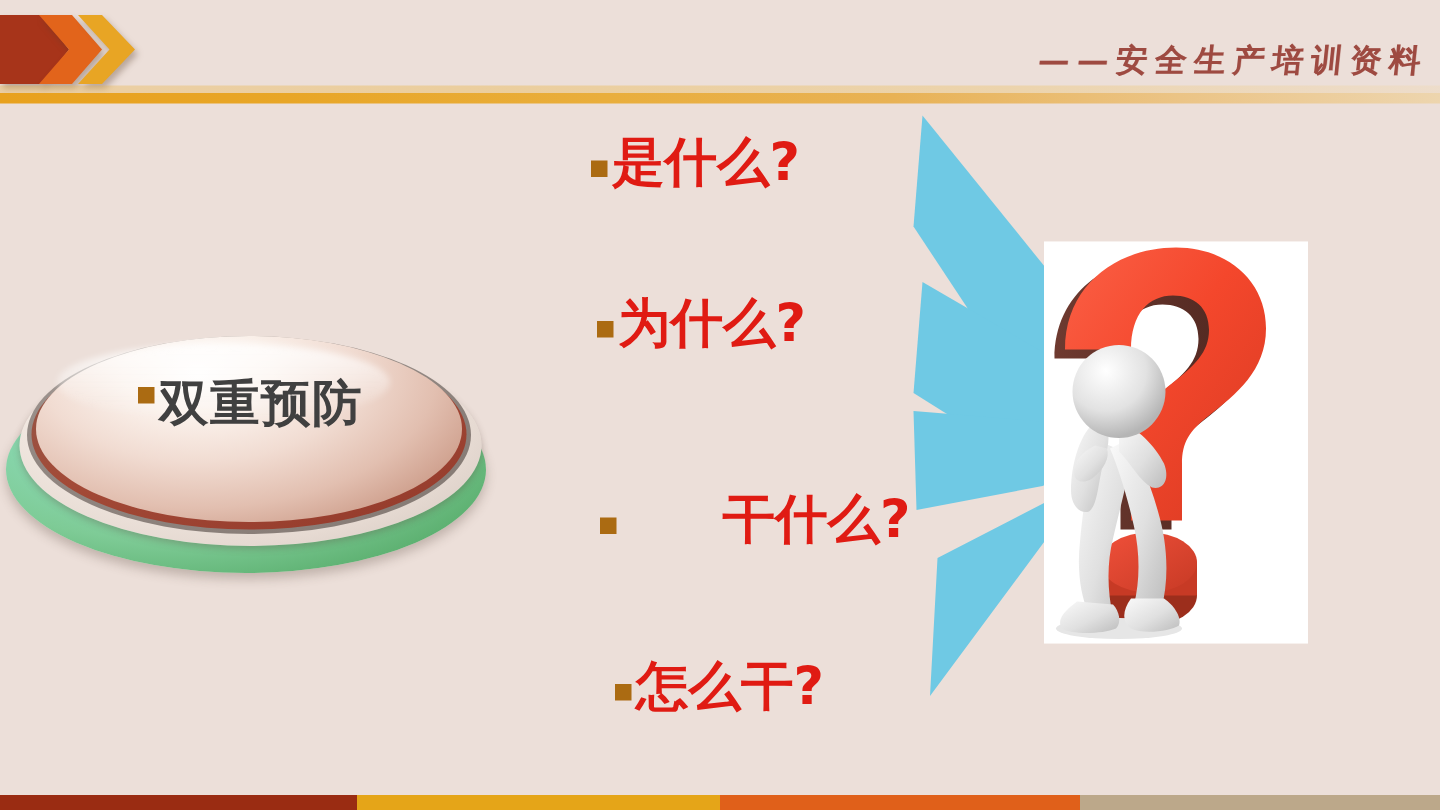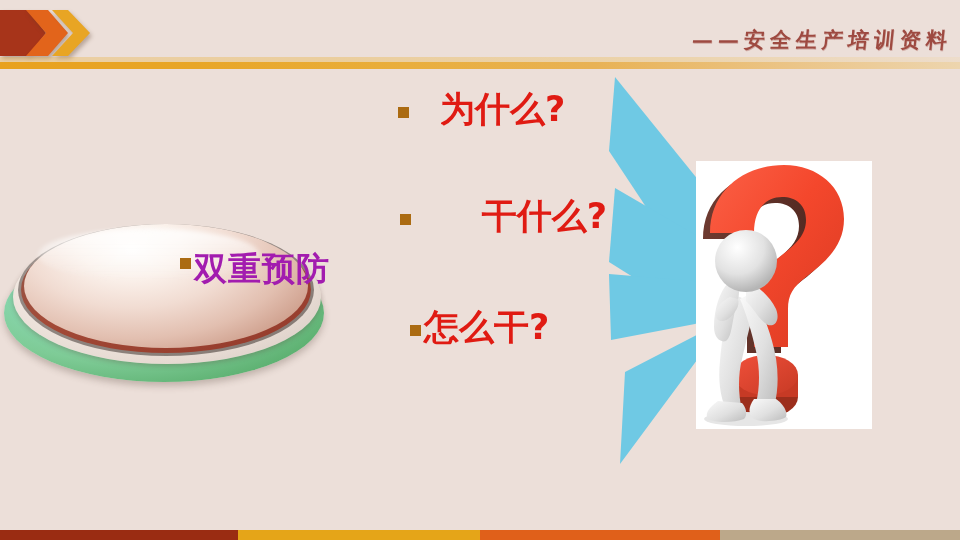--- a/index.html
+++ b/index.html
@@ -127,26 +127,26 @@
     width: 222px; height: 52px;
     border-radius: 50%;
     background: linear-gradient(180deg,
         rgba(255,255,255,.80) 0%, rgba(255,255,255,.26) 62%, rgba(255,255,255,0) 100%);
     filter: blur(2px);
   }
   .badge-label {
     position: absolute;
     left: 0; top: 28px;
     width: 326px;
-    text-align: right;
+    text-align: center;
     font-family: "DejaVu Sans", "Liberation Sans", sans-serif;
     font-size: 33px;
     font-weight: bold;
     line-height: 1.16;
-    color: #a21caf;
+    color: #404040;
     letter-spacing: 1px;
   }
   .badge-label .bullet-sq {
     display: inline-block;
     width: 11px; height: 11px;
     background: #AB6B12;
     vertical-align: 11px;
     margin-right: 3px;
   }
 
@@ -169,21 +169,21 @@
   }
   .qitem .bullet-sq {
     flex: 0 0 auto;
     width: 11px;
     height: 11px;
     background: #AB6B12;
     margin-top: 15px;
     margin-right: 3px;
   }
   .qitem-1 { margin-left: 2px;  margin-bottom: 72px; }
-  .qitem-2 { margin-left: 6px;  margin-bottom: 72px; gap: 28px; }
+  .qitem-2 { margin-left: 6px;  margin-bottom: 96px; }
   .qitem-3 { margin-left: 8px;  margin-bottom: 76px; justify-content: space-between; }
   .qitem-4 { margin-left: 18px; margin-top: 30px; }
 
   
   .burst {
     position: absolute;
     left: 595px;
     top: 66px;
     width: 185px;
     height: 440px;
@@ -247,20 +247,24 @@
     <div class="ring-dark"></div>
     <div class="ring-red"></div>
     <div class="face"></div>
     <div class="gloss"></div>
     <div class="badge-label">
       <span class="bullet-sq"></span><span>双重预防</span><br>
     </div>
   </div>
 
   <div class="qlist">
+    <div class="qitem qitem-1">
+      <span class="bullet-sq"></span>
+      <span>是什么?</span>
+    </div>
     <div class="qitem qitem-2">
       <span class="bullet-sq"></span>
       <span>为什么?</span>
     </div>
     <div class="qitem qitem-3">
       <span class="bullet-sq"></span>
       <span>干什么?</span>
     </div>
     <div class="qitem qitem-4">
       <span class="bullet-sq"></span>

